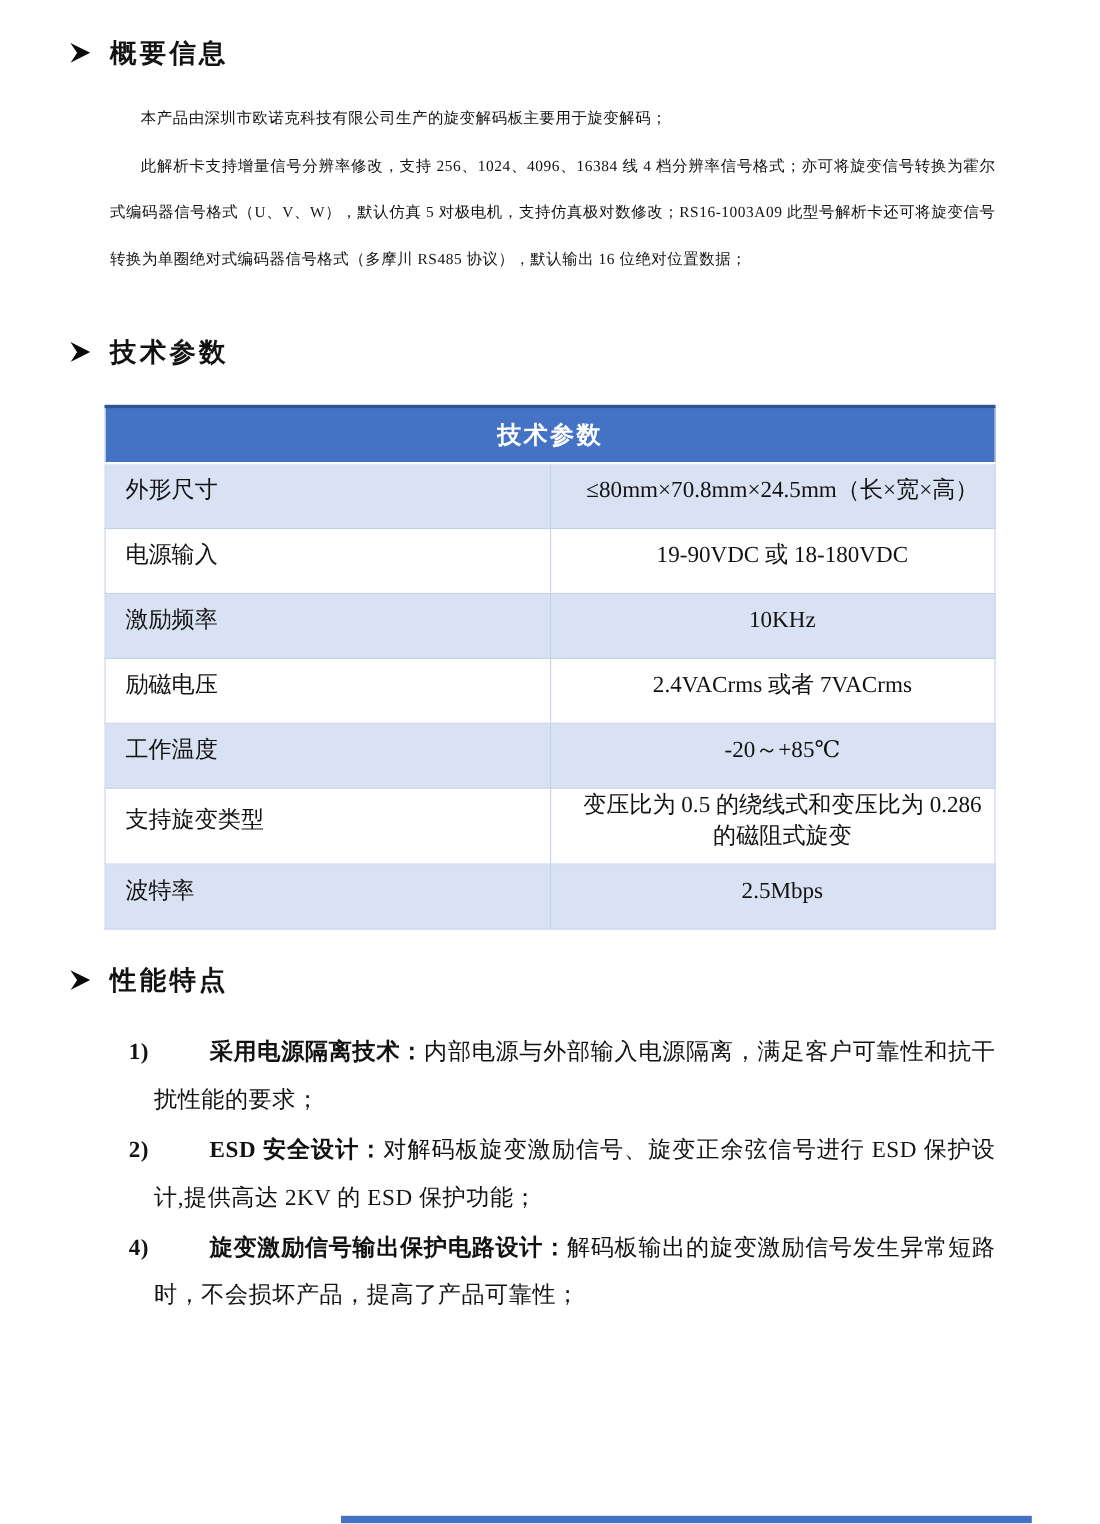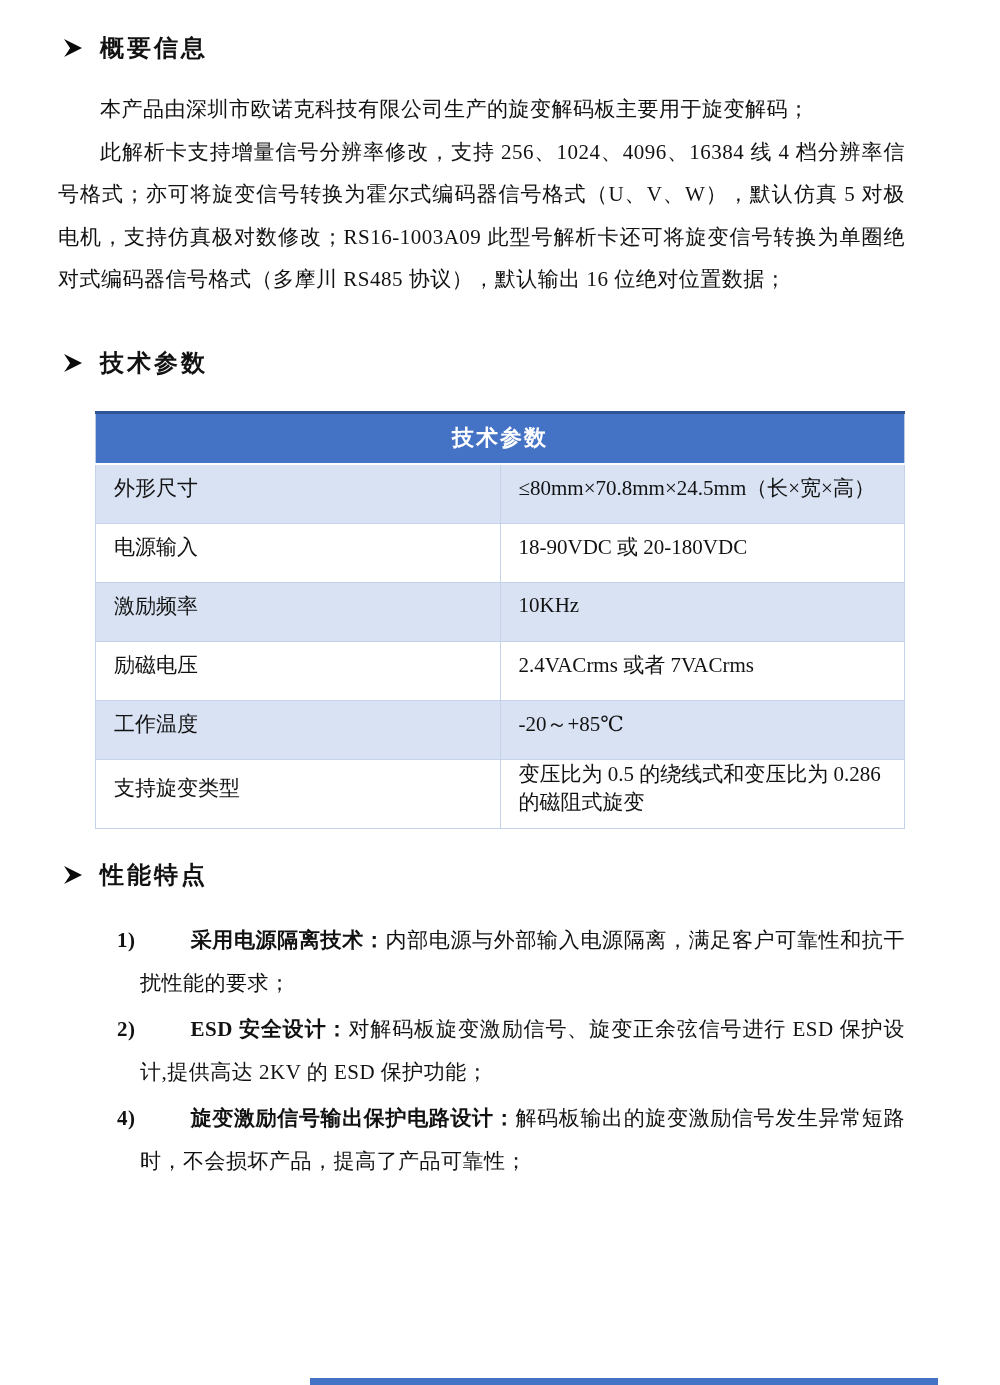--- a/index.html
+++ b/index.html
@@ -10,21 +10,21 @@
   
   .sec-head{display:flex;align-items:center;gap:14px;margin-left:62px;}
   .sec-head .arrow{width:24px;height:20px;display:inline-flex;align-items:center;}
   .sec-title{font-size:24px;font-weight:bold;letter-spacing:3px;font-family:"Liberation Serif","DejaVu Serif",serif;}
   #head-overview{padding-top:32px;}
   #head-tech{margin-top:46px;}
   #head-features{margin-top:30px;}
 
   
   .para{
-    margin:0 95px 0 58px;font-size:21px;line-height:42.5px;
+    margin:0 95px 0 100px;font-size:14px;line-height:42.5px;
     text-align:justify;text-indent:2em;letter-spacing:0.5px;
   }
   #para-1{margin-top:24px;}
   #para-2{margin-top:0;}
 
   
   .spec-table{
     width:810px;margin:32px 0 0 95px;border-collapse:collapse;table-layout:fixed;
     font-size:21px;
   }
@@ -32,21 +32,21 @@
     background:#4472C4;color:#ffffff;font-size:22px;font-weight:bold;letter-spacing:2px;
     height:47px;border-top:3px solid #2F5496;border-bottom:2px solid #ffffff;
     border-left:1px solid #b9c9e6;border-right:1px solid #b9c9e6;
   }
   .spec-table td{
     height:46px;padding:0 0 12px 18px;vertical-align:middle;
     border:1px solid #c5d3ea;background:#ffffff;
   }
   .spec-table tr.alt td{background:#D9E2F3;}
   .spec-table td.lab{width:222px;}
-  .spec-table td.val{width:588px;}
+  .spec-table td.val{width:588px;text-align:center;}
 
   
   .features{margin:28px 95px 0 140px;}
   .feat{
     font-size:21px;line-height:43px;text-align:justify;
     text-indent:-23px;letter-spacing:0.5px;margin-bottom:3px;
   }
   .feat .fnum{font-weight:bold;margin-right:7px;}
   .feat .ftitle{font-weight:bold;margin-left:48px;}
 
@@ -87,37 +87,41 @@
         <th colspan="2">技术参数</th>
       </tr>
     </thead>
     <tbody>
       <tr class="alt">
         <td class="lab">外形尺寸</td>
         <td class="val">≤80mm×70.8mm×24.5mm（长×宽×高）</td>
       </tr>
       <tr>
         <td class="lab">电源输入</td>
-        <td class="val">18-90VDC 或 20-180VDC</td>
+        <td class="val">19-90VDC 或 18-180VDC</td>
       </tr>
       <tr class="alt">
         <td class="lab">激励频率</td>
         <td class="val">10KHz</td>
       </tr>
       <tr>
         <td class="lab">励磁电压</td>
         <td class="val">2.4VACrms 或者 7VACrms</td>
       </tr>
       <tr class="alt">
         <td class="lab">工作温度</td>
         <td class="val">-20～+85℃</td>
       </tr>
       <tr>
         <td class="lab">支持旋变类型</td>
         <td class="val">变压比为 0.5 的绕线式和变压比为 0.286 的磁阻式旋变</td>
+      </tr>
+      <tr class="alt">
+        <td class="lab">波特率</td>
+        <td class="val">2.5Mbps</td>
       </tr>
     </tbody>
   </table>
 
   <div class="sec-head" id="head-features">
     <span class="arrow">
       <svg width="22" height="20" viewBox="0 0 22 20">
         <path d="M2 1 L20 10 L2 19 L8 10 Z" fill="#0a0a0a"></path>
         <path d="M2 19 L8 10 L5 10 Z" fill="#ffffff"></path>
       </svg>

